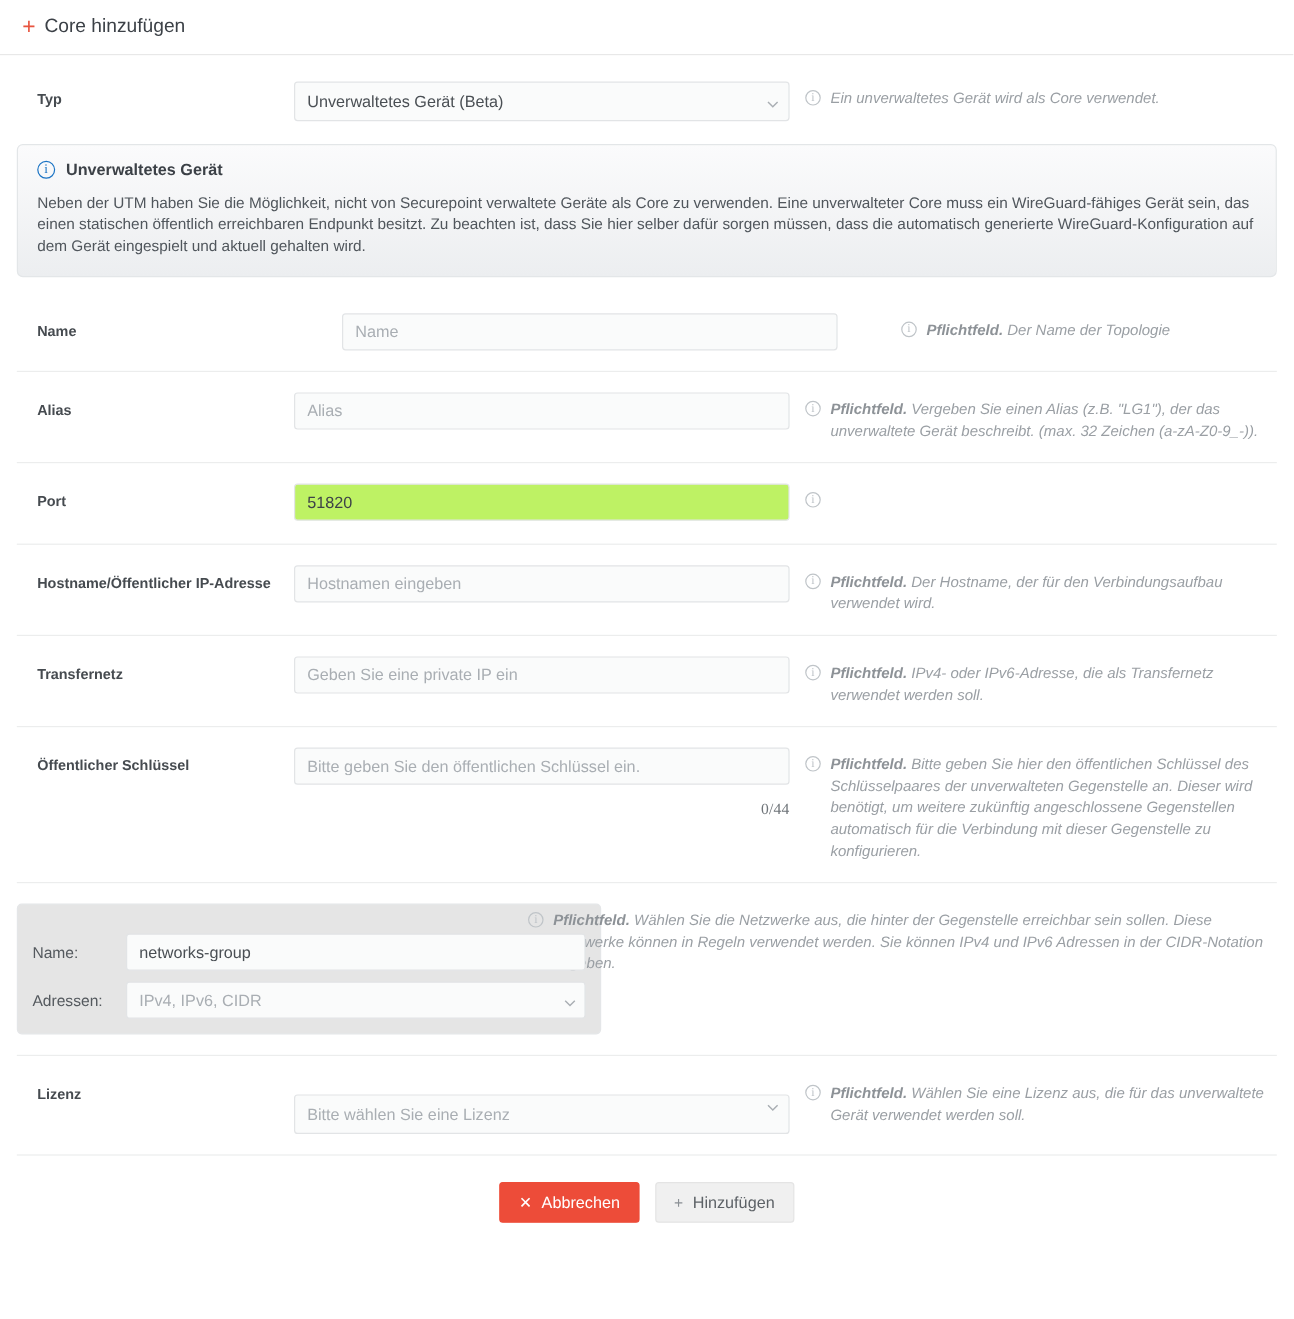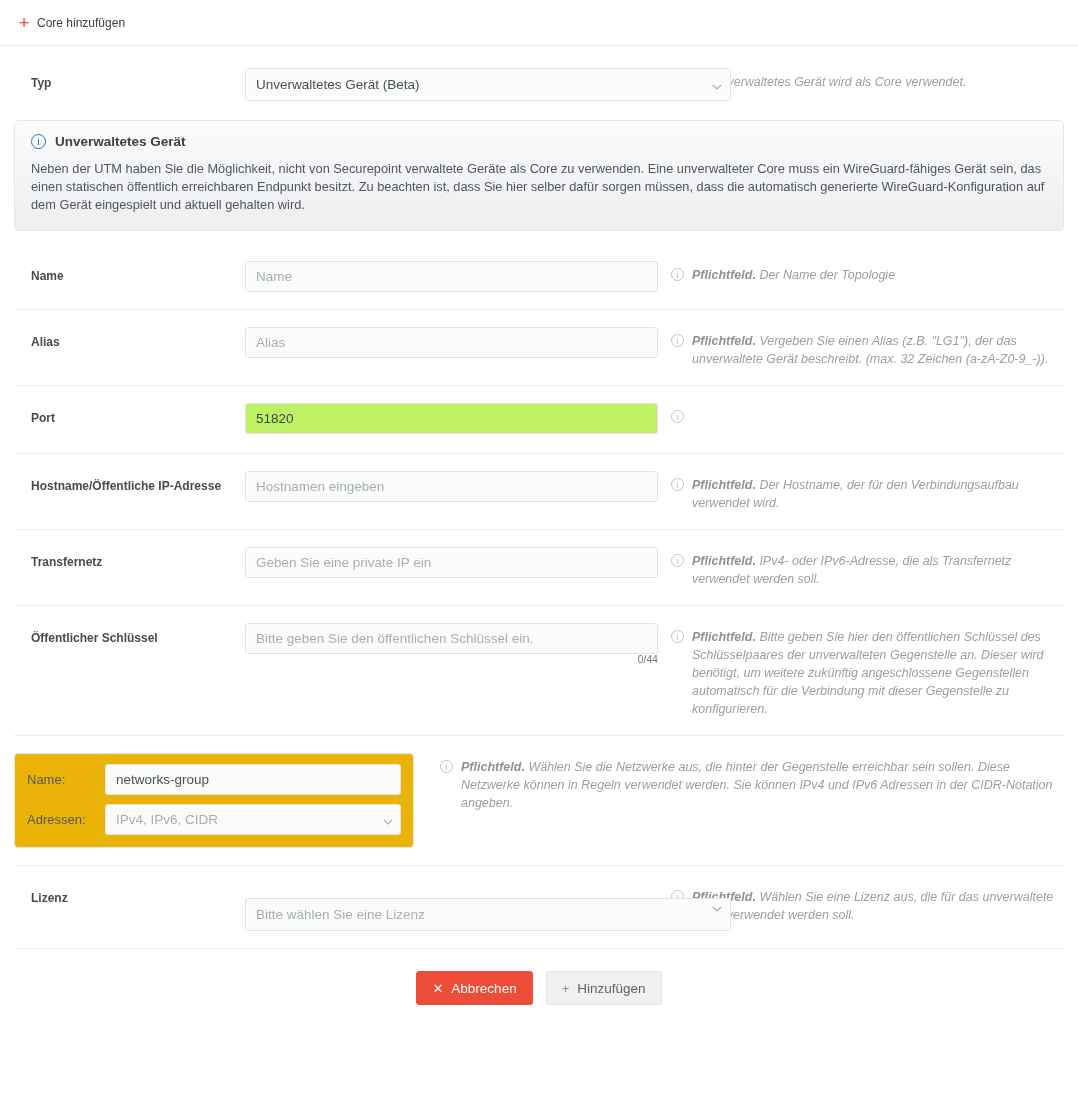--- a/index.html
+++ b/index.html
@@ -25,21 +25,21 @@
   }
   .dialog-header .plus-icon {
     color: #e8543f;
     font-size: 19px;
     line-height: 1;
     width: 20px;
     text-align: center;
     font-weight: 400;
   }
   .dialog-header .title {
-    font-size: 12px;
+    font-size: 16px;
     color: #3c4147;
     margin-left: 3px;
     font-weight: 400;
   }
 
   
   .form-body {
     padding: 0 14px;
   }
 
@@ -110,21 +110,21 @@
     background: #fafbfb;
     padding: 0 10px;
     font-size: 13.5px;
     color: #4a4f54;
     font-family: "Liberation Sans", sans-serif;
     outline: none;
   }
   .txt::placeholder { color: #a9aeb3; }
   .txt.filled { background: #bef264; color: #3d4248; }
 
-  .select-wrap { position: relative; width: 486px; }
+  .select-wrap { position: relative; width: 413px; }
   .select-wrap select {
     width: 100%;
     height: 33px;
     border: 1px solid #e2e4e6;
     border-radius: 3px;
     background: #fafbfb;
     padding: 0 28px 0 10px;
     font-size: 13.5px;
     color: #4a4f54;
     font-family: "Liberation Sans", sans-serif;
@@ -137,25 +137,26 @@
     position: absolute;
     right: 10px; top: 50%;
     margin-top: -3px;
     width: 9px; height: 9px;
     pointer-events: none;
   }
   .chev svg { display: block; }
 
   .counter {
     text-align: right;
-    font-size: 10px;
+    font-size: 13px;
     color: #6f7479;
     width: 413px;
-    margin-top: 0;
+    margin-top: 12px;
     letter-spacing: 0.2px;
+    font-family: Liberation Serif, serif;
   }
 
   
   .banner-wrap { padding: 9px 14px 2px 14px; }
   .banner {
     border: 1px solid #e3e6e8;
     border-radius: 5px;
     background: linear-gradient(to bottom, #fbfbfc 0%, #eceef0 100%);
     padding: 13px 16px 16px 16px;
   }
@@ -180,25 +181,25 @@
     font-family: "Liberation Serif", serif;
   }
   .banner-text {
     font-size: 12.8px;
     line-height: 18px;
     color: #50565c;
   }
 
   
   .netpanel {
-    width: 400px;
+    width: 487px;
     border: 1px solid #e4e6e8;
     border-radius: 4px;
-    background: #eab308;
-    padding: 10px 12px 12px 12px;
+    background: #e5e5e5;
+    padding: 24px 12px 12px 12px;
   }
   .netrow {
     display: flex;
     align-items: center;
     margin-bottom: 9px;
   }
   .netrow:last-child { margin-bottom: 0; }
   .netrow .netlabel {
     width: 78px;
     flex: 0 0 78px;
@@ -295,21 +296,21 @@
     <div class="banner-title">
       <span class="bicon">i</span>
       <span>Unverwaltetes Gerät</span>
     </div>
     <div class="banner-text">Neben der UTM haben Sie die Möglichkeit, nicht von Securepoint verwaltete Geräte als Core zu verwenden. Eine unverwalteter Core muss ein WireGuard-fähiges Gerät sein, das einen statischen öffentlich erreichbaren Endpunkt besitzt. Zu beachten ist, dass Sie hier selber dafür sorgen müssen, dass die automatisch generierte WireGuard-Konfiguration auf dem Gerät eingespielt und aktuell gehalten wird.</div>
   </div>
 </div>
 
 <div class="form-body">
 
-  <div class="row" style="margin-top:11px;">
+  <div class="row" style="margin-top:11px;gap:40px;">
     <div class="row-label">Name</div>
     <div class="row-control">
       <input class="txt" type="text" placeholder="Name" style="">
     </div>
     <div class="row-help">
       <span class="info-icon">i</span>
       <span class="help-text">
         <b>Pflichtfeld.</b><span> Der Name der Topologie</span>
       </span>
     </div>
@@ -332,21 +333,21 @@
     <div class="row-label">Port</div>
     <div class="row-control">
       <input class="txt filled" type="text" value="51820" style="">
     </div>
     <div class="row-help">
       <span class="info-icon">i</span>
     </div>
   </div>
 
   <div class="row" style="min-height:68px;">
-    <div class="row-label">Hostname/Öffentliche IP-Adresse</div>
+    <div class="row-label">Hostname/Öffentlicher IP-Adresse</div>
     <div class="row-control">
       <input class="txt" type="text" placeholder="Hostnamen eingeben" style="">
     </div>
     <div class="row-help">
       <span class="info-icon">i</span>
       <span class="help-text">
         <b>Pflichtfeld.</b><span> Der Hostname, der für den Verbindungsaufbau verwendet wird.</span>
       </span>
     </div>
   </div>

